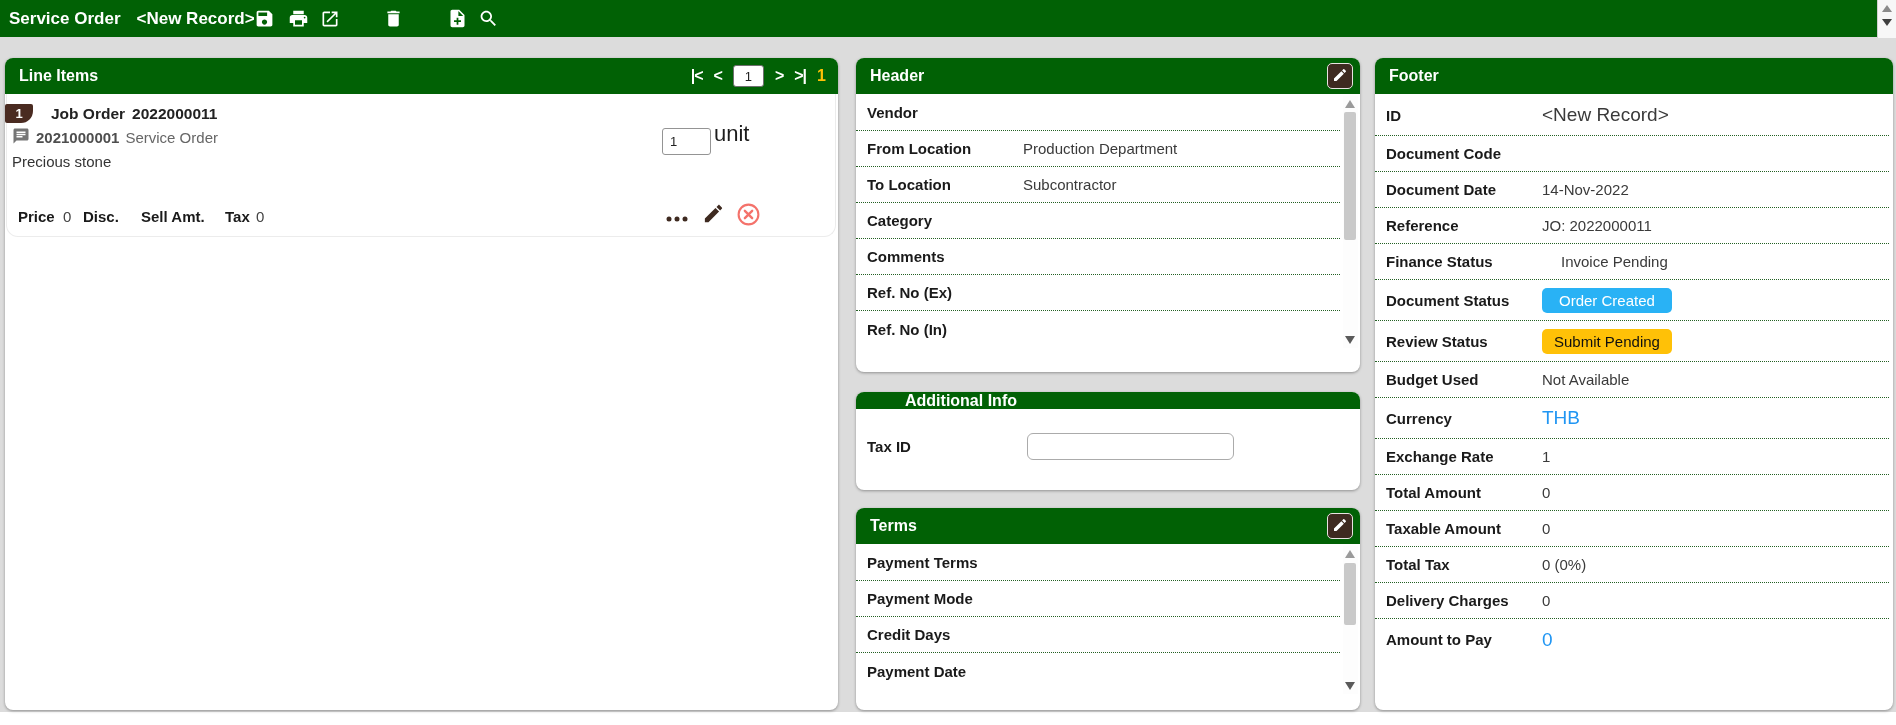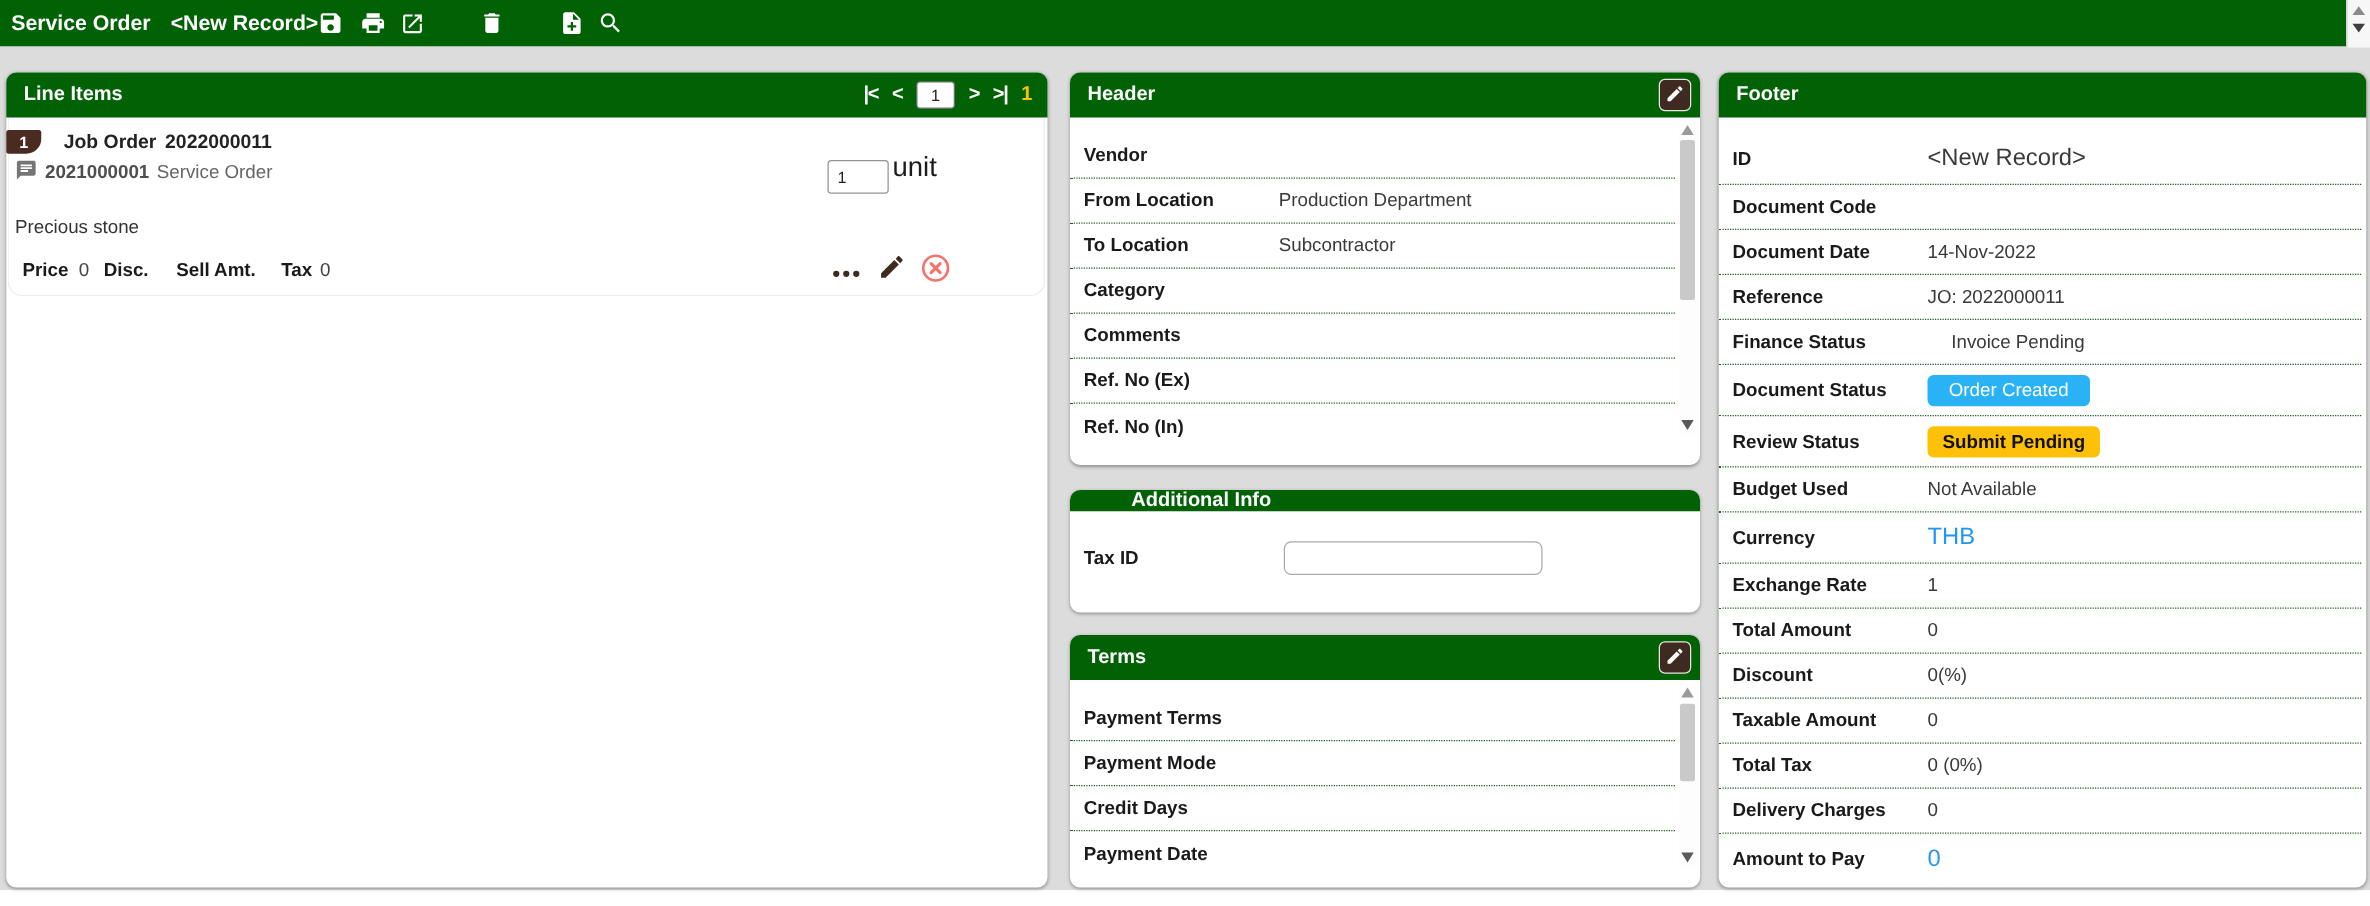--- a/index.html
+++ b/index.html
@@ -78,42 +78,42 @@
     right: 7px; top: 5px;
     width: 26px; height: 26px;
     background: #3e2a20;
     border: 1px solid #e8e4e1;
     border-radius: 5px;
     display: flex; align-items: center; justify-content: center;
     cursor: pointer;
   }
 
   
-  .kv-rows { position:absolute; left:0; top:36px; right:20px; padding-top:13px; }
+  .kv-rows { position:absolute; left:0; top:24px; right:20px; padding-top:13px; }
   .kv-row {
     height: 36px;
     display: flex;
     align-items: center;
     padding-left: 11px;
     border-bottom: 1px dotted #246024;
   }
   .kv-row.noline { border-bottom: none; }
   .kv-row.tall { height: 41px; }
   .kv-label { flex: 0 0 156px; font-size:15px; font-weight:bold; color:#1a1a1a; }
   .kv-value { font-size:15px; color:#3a3a3a; }
   .v-lg  { font-size:19px; }
   .v-blue { color:#2196f3; }
   .badge {
     display:inline-block;
     padding: 4px 17px;
     border-radius: 5px;
     font-size: 15px;
   }
   .badge-blue { background:#29b2f5; color:#ffffff; }
-  .badge-yellow { background:#ffc107; color:#101010; font-weight:bold; padding:4px 12px; }
+  .badge-yellow { background:#ffc107; color:#101010; font-weight:normal; padding:4px 12px; }
 
   
   .vscroll { position:absolute; width:15px; right:2px; top:38px; background:#fdfdfd; }
   .vs-up, .vs-down { position:absolute; left:2px; width:0; height:0;
     border-left:5.5px solid transparent; border-right:5.5px solid transparent; }
   .vs-up { top:4px; border-bottom:8px solid #9a9a9a; }
   .vs-down { bottom:4px; border-top:8px solid #5a5a5a; }
   .vs-thumb { position:absolute; left:1px; width:12px; background:#c9c9c9; border-radius:2px; }
 
   
@@ -150,21 +150,21 @@
     background:#4a2b21; color:#fff;
     font-size:13px; font-weight:bold;
     display:flex; align-items:center; justify-content:center;
     border-radius:2px 2px 12px 2px;
   }
   .item-line1 { position:absolute; left:46px; top:47px; font-size:15.5px; font-weight:bold; color:#222; }
   .item-line1 .num { margin-left:7px; }
   .comment-ic { position:absolute; left:7px; top:69px; }
   .item-line2 { position:absolute; left:31px; top:71px; font-size:15px; color:#666; }
   .item-line2 .num { font-weight:bold; color:#4e4e4e; margin-right:6px; }
-  .item-desc { position:absolute; left:7px; top:95px; font-size:15px; color:#333;margin-top:20px; }
+  .item-desc { position:absolute; left:7px; top:95px; font-size:15px; color:#333; }
   .qty-input {
     position:absolute; left:657px; top:70px;
     width:49px; height:27px;
     border:1px solid #949494; border-radius:3px;
     font-size:13px; padding-left:7px; color:#222;
     font-family:"Liberation Sans", sans-serif;
   }
   .uom { position:absolute; left:709px; top:63px; font-size:22px; color:#1c1c1c; }
   .amount-row { position:absolute; left:0; top:150px; width:100%; height:22px; font-size:15px; }
   .amount-row span { position:absolute; top:0; }
@@ -450,24 +450,20 @@
         </div>
       <div class="kv-row">
           <span class="kv-label">Exchange Rate</span>
           <span class="kv-value">1</span>
         </div>
       <div class="kv-row">
           <span class="kv-label">Total Amount</span>
           <span class="kv-value">0</span>
         </div>
       <div class="kv-row">
-          <span class="kv-label">Discount</span>
-          <span class="kv-value">0(%)</span>
-        </div>
-      <div class="kv-row">
           <span class="kv-label">Taxable Amount</span>
           <span class="kv-value">0</span>
         </div>
       <div class="kv-row">
           <span class="kv-label">Total Tax</span>
           <span class="kv-value">0 (0%)</span>
         </div>
       <div class="kv-row">
           <span class="kv-label">Delivery Charges</span>
           <span class="kv-value">0</span>

